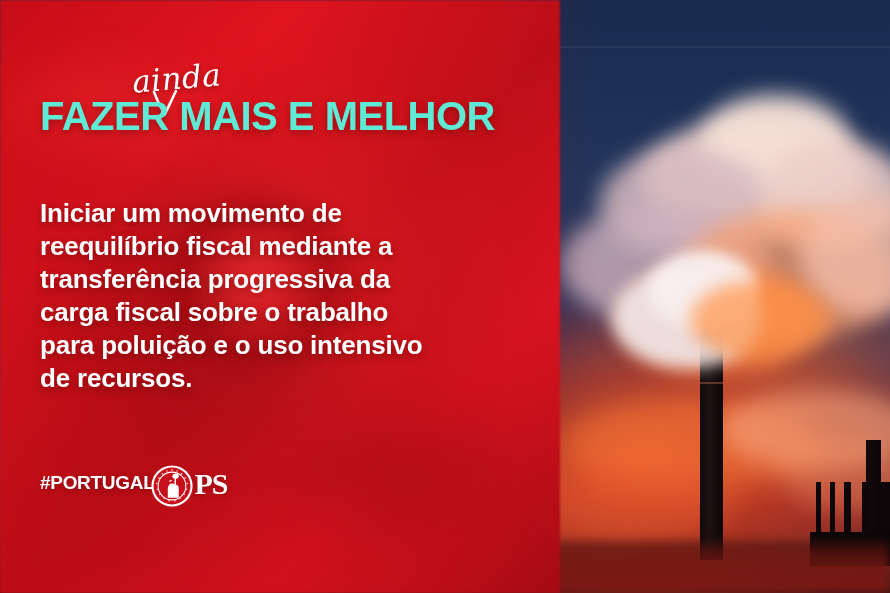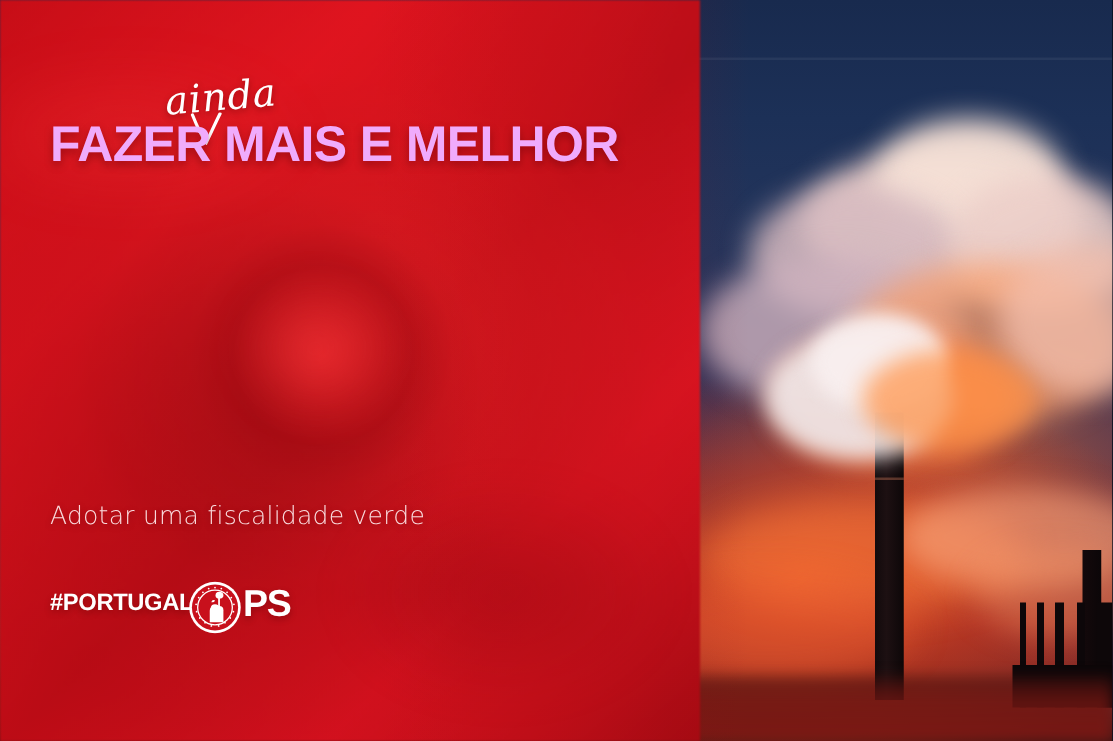--- a/index.html
+++ b/index.html
@@ -144,21 +144,21 @@
   }
   .caret {
     position:absolute; left:112px; top:-6px;
     width:26px; height:26px;
     pointer-events:none;
   }
   .headline {
     font-family:"Liberation Sans", sans-serif;
     font-weight:700; font-size:40px; line-height:1;
     letter-spacing:-.5px;
-    color:#f0abfc;
+    color:#5eead4;
     text-shadow:0 3px 7px rgba(90,0,6,.45);
     transform:scaleX(1.0);
     white-space:nowrap;
   }
   .subhead {
     position:absolute; left:40px; top:144px;
     font-family:"Liberation Sans", sans-serif;
     font-weight:700; font-size:21px; letter-spacing:.4px;
     color:#ffffff;
     text-shadow:0 2px 6px rgba(90,0,6,.45);
@@ -195,21 +195,21 @@
     font-family:"Liberation Sans", sans-serif;
     font-weight:700; font-size:27px; letter-spacing:-.8px; color:#fff;
     text-shadow:0 2px 5px rgba(85,0,6,.40);
     margin-top:1px;
   }
   .ps-emblem {
     position:relative; width:42px; height:42px; margin-left:-3px; margin-top:6px;
     flex:0 0 auto;
   }
   .ps-text {
-    font-family:Liberation Sans, sans-serif;
+    font-family:Liberation Serif, serif;
     font-weight:700; font-size:30px; letter-spacing:-1px; color:#fff;
     margin-left:1px; margin-top:1px;
     text-shadow:0 2px 5px rgba(85,0,6,.40);
   }
 </style>
 </head>
 <body>
 
 <div id="poster">
 
@@ -248,22 +248,22 @@
 
     <div class="headline-wrap">
       <span class="ainda">ainda</span>
       <svg class="caret" viewBox="0 0 26 26" fill="none">
         <path d="M2 2 C6 12, 10 20, 13 24 C16 18, 20 9, 24 1" stroke="#ffffff" stroke-width="2.6" stroke-linecap="round" fill="none"></path>
       </svg>
       <div class="headline">FAZER MAIS E MELHOR</div>
     </div>
 
 
-
-    <div class="tagline">Adotar uma fiscalidade verde</div>
+    <div class="body-text">Iniciar um movimento de reequilíbrio fiscal mediante a transferência progressiva da carga fiscal sobre o trabalho para poluição e o uso intensivo de recursos.</div>
+
 
     <div class="logo">
       <div class="logo-words">
         <span class="lw1">#PORTUGAL</span>
       </div>
 
       <svg class="ps-emblem" viewBox="0 0 100 100">
         <circle cx="50" cy="50" r="49" fill="#ffffff"></circle>
         <circle cx="50" cy="50" r="44" fill="#c8101c"></circle>
         <circle cx="50" cy="50" r="33" fill="none" stroke="#ffffff" stroke-width="2.5"></circle>

